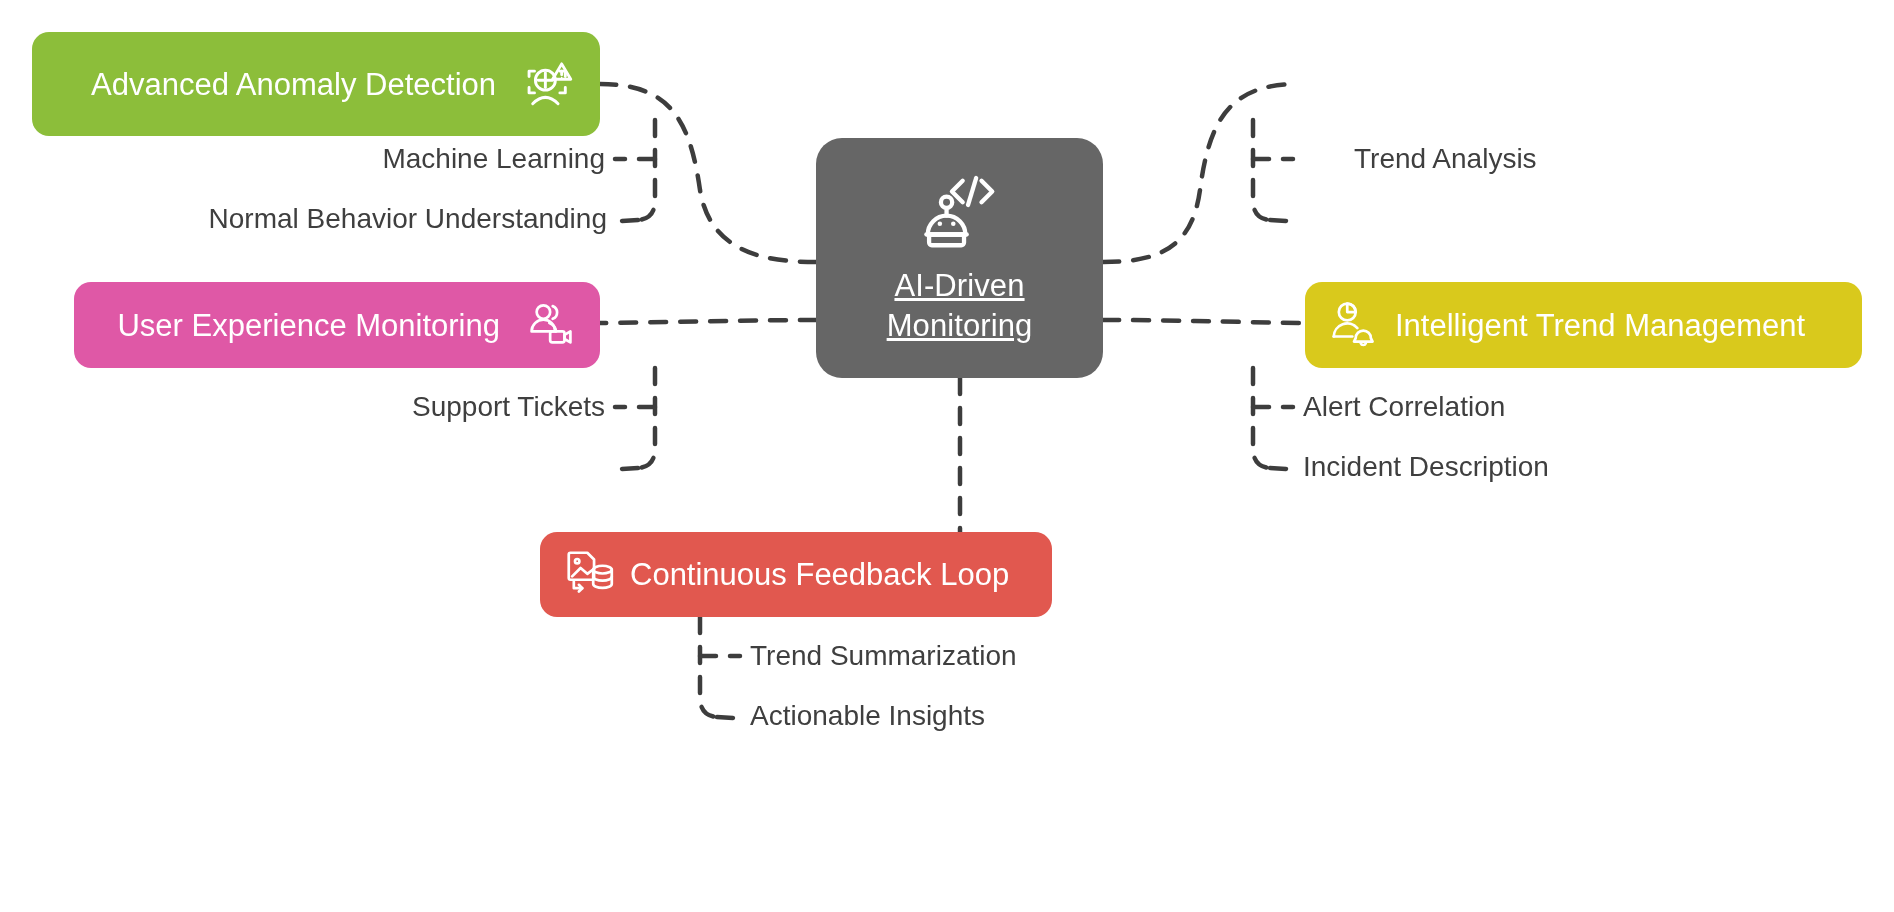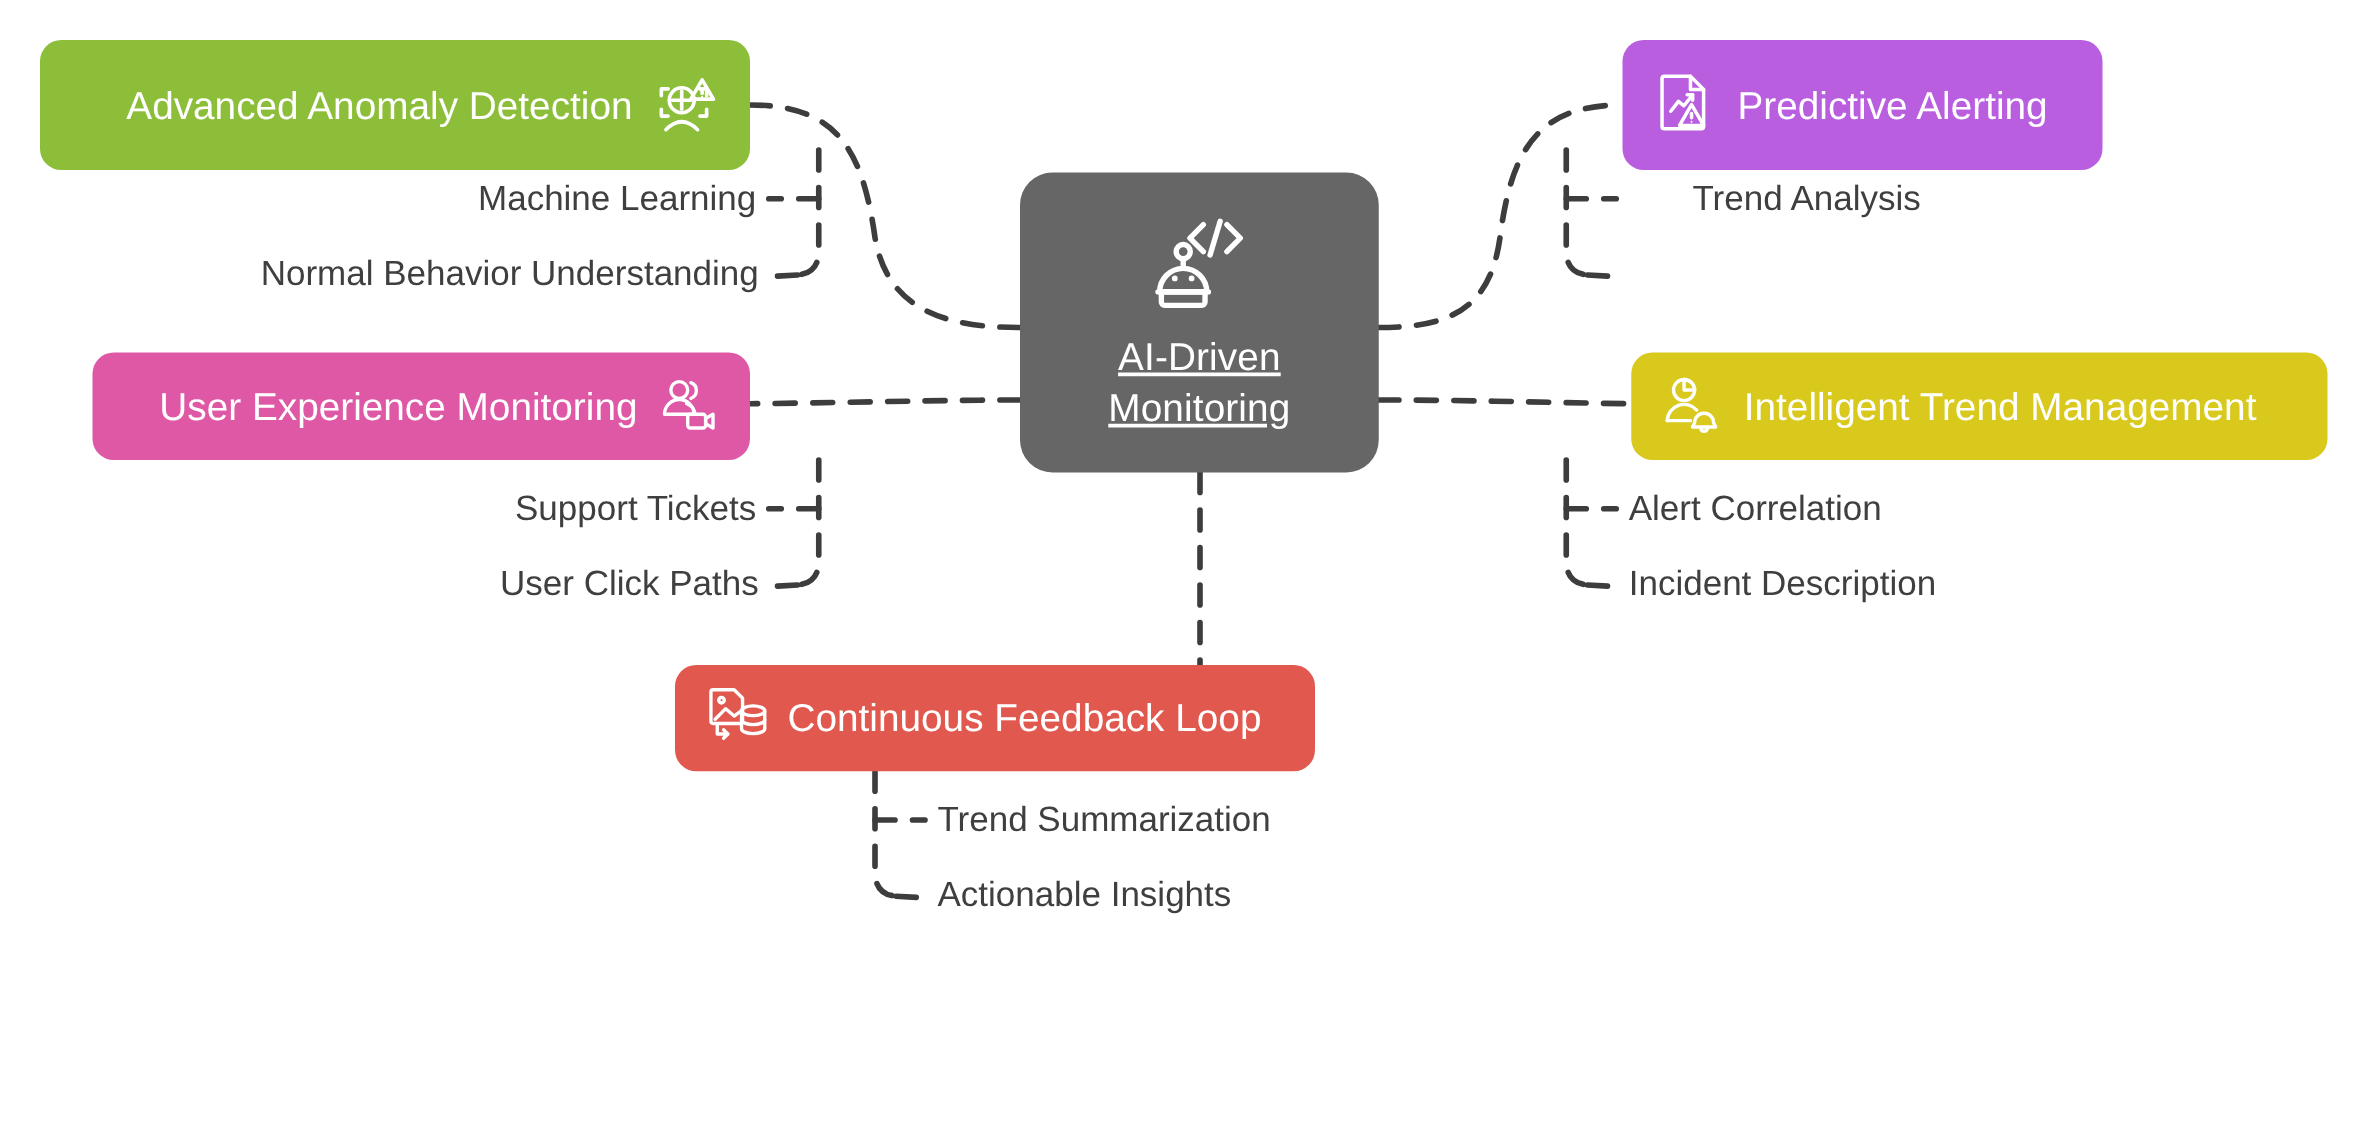--- a/index.html
+++ b/index.html
@@ -63,21 +63,21 @@
     padding: 0 22px;
   }
   .branch-node.icon-right { justify-content: flex-end; }
   .branch-node.icon-left  { justify-content: flex-start; }
   .branch-label {
     font-size: 31px;
     font-weight: 400;
     line-height: 1;
     white-space: nowrap;
   }
-  .branch-node.icon-right .branch-label { margin-right: 14px; }
+  .branch-node.icon-right .branch-label { margin-right: 24px; }
   .branch-node.icon-left  .branch-label { margin-left: 14px; }
   .branch-icon {
     flex: 0 0 auto;
     display: block;
   }
 
   
   .leaf {
     position: absolute;
     font-size: 28px;
@@ -174,37 +174,20 @@
       </svg>
     </span>
   </div>
   <div class="leaf align-right" style="left:0px; top:145px; width:605px;">
     <span>Machine Learning</span>
   </div>
   <div class="leaf align-right" style="left:0px; top:205px; width:607px;">
     <span>Normal Behavior Understanding</span>
   </div>
 
-  <div class="branch-node icon-left" style="left:1298px; top:32px; width:384px; height:104px; background:#BA5EE0;">
-    <span class="branch-icon">
-      <svg width="56" height="56" viewBox="0 0 64 64" fill="none" stroke="#ffffff" stroke-width="3.2" stroke-linecap="round" stroke-linejoin="round">
-
-        <path d="M13 8 h24 l12 12 v34 a2 2 0 0 1 -2 2 h-34 a2 2 0 0 1 -2 -2 v-44 a2 2 0 0 1 2 -2 z"></path>
-        <polyline points="37,8 37,20 49,20"></polyline>
-
-        <polyline points="19,40 26,31 31,35 39,25"></polyline>
-        <polyline points="34,25 39,25 39,30"></polyline>
-
-        <path d="M38 34 l11 19 h-22 z"></path>
-        <line x1="38" y1="42" x2="38" y2="46"></line>
-        <circle cx="38" cy="49.5" r="0.9" fill="#ffffff" stroke="none"></circle>
-      </svg>
-    </span>
-    <span class="branch-label">Predictive Alerting</span>
-  </div>
   <div class="leaf align-left" style="left:1354px; top:145px;">
     <span>Trend Analysis</span>
   </div>
 
   <div class="branch-node icon-right" style="left:74px; top:282px; width:526px; height:86px; background:#DF58A6;">
     <span class="branch-label">User Experience Monitoring</span>
     <span class="branch-icon">
       <svg width="54" height="54" viewBox="0 0 64 64" fill="none" stroke="#ffffff" stroke-width="3.2" stroke-linecap="round" stroke-linejoin="round">
 
         <path d="M34 12 a8 8 0 0 1 0 15"></path>
@@ -213,23 +196,20 @@
         <circle cx="23" cy="19" r="8"></circle>
         <path d="M9 42 a14 14 0 0 1 28 0 z"></path>
 
         <rect x="31" y="42" width="17" height="13" rx="2.5"></rect>
         <path d="M48 46 l7 -4 v13 l-7 -4 z"></path>
       </svg>
     </span>
   </div>
   <div class="leaf align-right" style="left:0px; top:393px; width:605px;">
     <span>Support Tickets</span>
-  </div>
-  <div class="leaf align-right" style="left:0px; top:453px; width:607px;">
-    <span>User Click Paths</span>
   </div>
 
   <div class="branch-node icon-left" style="left:1305px; top:282px; width:557px; height:86px; background:#D9C91C;">
     <span class="branch-icon">
       <svg width="54" height="54" viewBox="0 0 64 64" fill="none" stroke="#ffffff" stroke-width="3.2" stroke-linecap="round" stroke-linejoin="round">
 
         <circle cx="24" cy="19" r="10"></circle>
         <path d="M24 19 v-10 a10 10 0 0 1 10 10 z"></path>
 
         <path d="M8 48 a16 16 0 0 1 28 -10"></path>

